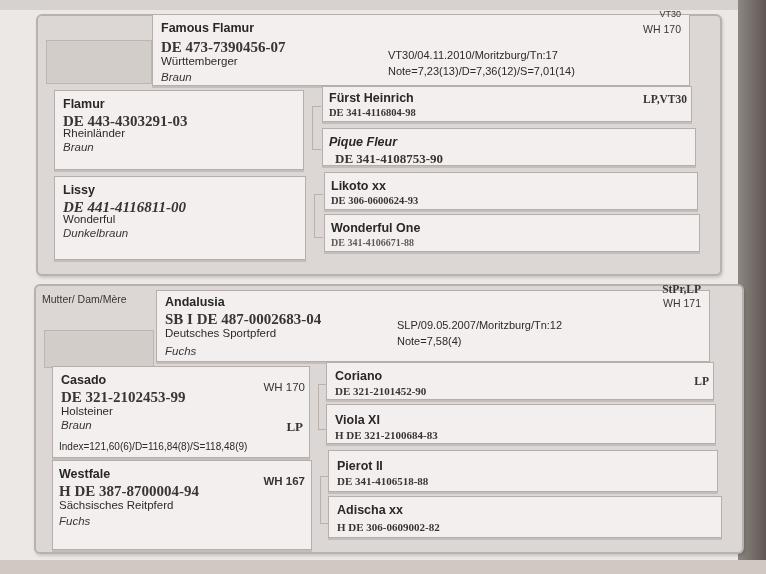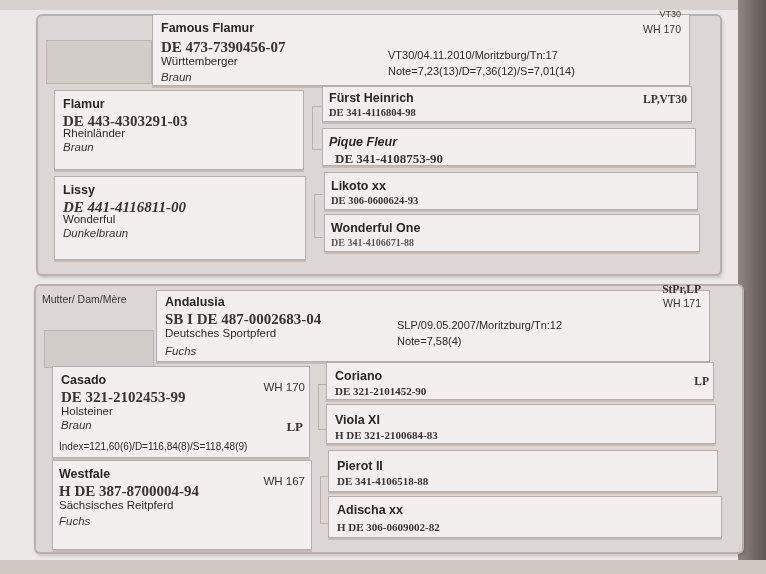--- a/index.html
+++ b/index.html
@@ -119,21 +119,21 @@
   <span class="color" style="left:8px;top:52px;">Braun</span>
   <span class="tr" style="right:4px;top:14px;font-size:11.5px;">WH 170</span>
   <span class="badge" style="right:6px;top:52px;font-size:13px;">LP</span>
   <span class="perf" style="left:6px;top:74px;font-size:10px;">Index=121,60(6)/D=116,84(8)/S=118,48(9)</span>
 </div>
 <div class="card" style="left:52px;top:460px;width:258px;height:88px;">
   <span class="name" style="left:6px;top:6px;">Westfale</span>
   <span class="reg" style="left:6px;top:22px;">H DE 387-8700004-94</span>
   <span class="breed" style="left:6px;top:38px;">Sächsisches Reitpferd</span>
   <span class="color" style="left:6px;top:54px;">Fuchs</span>
-  <span class="tr" style="right:6px;top:14px;font-size:11.5px;">WH 167</span>
+  <span class="tr" style="right:6px;top:14px;font-size:11.5px;font-weight:bold;">WH 167</span>
 </div>
 
 <div class="connector" style="left:318px;top:384px;width:8px;height:44px;"></div>
 <div class="connector" style="left:320px;top:476px;width:8px;height:46px;"></div>
 
 <div class="card" style="left:326px;top:362px;width:386px;height:36px;">
   <span class="name" style="left:8px;top:6px;">Coriano</span>
   <span class="reg" style="left:8px;top:22px;font-size:11px;">DE 321-2101452-90</span>
   <span class="badge" style="right:4px;top:12px;">LP</span>
 </div>

